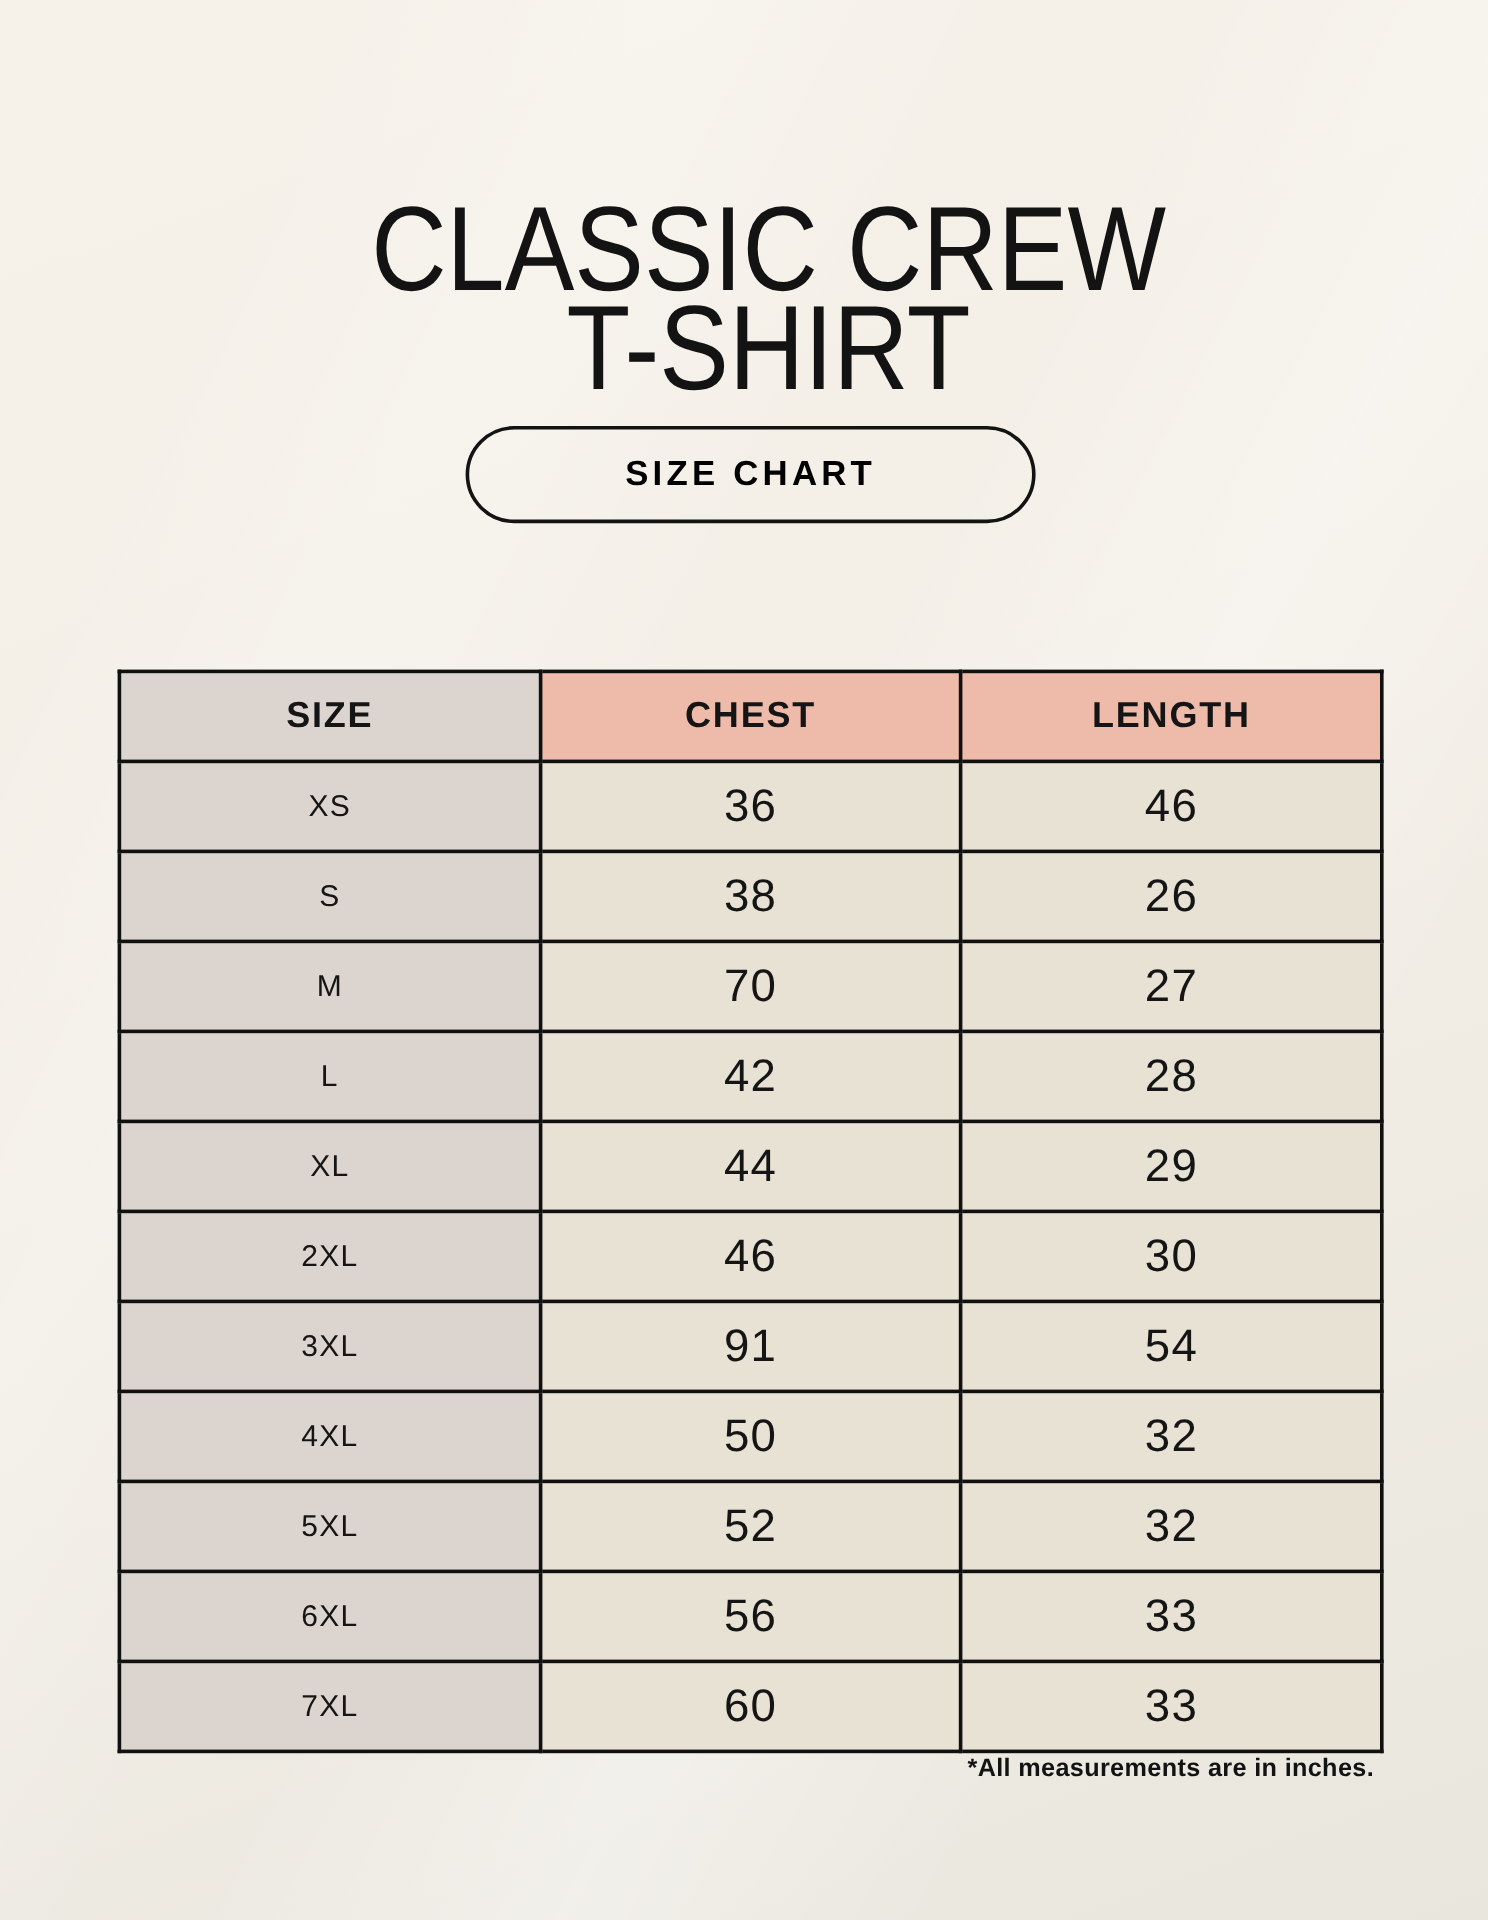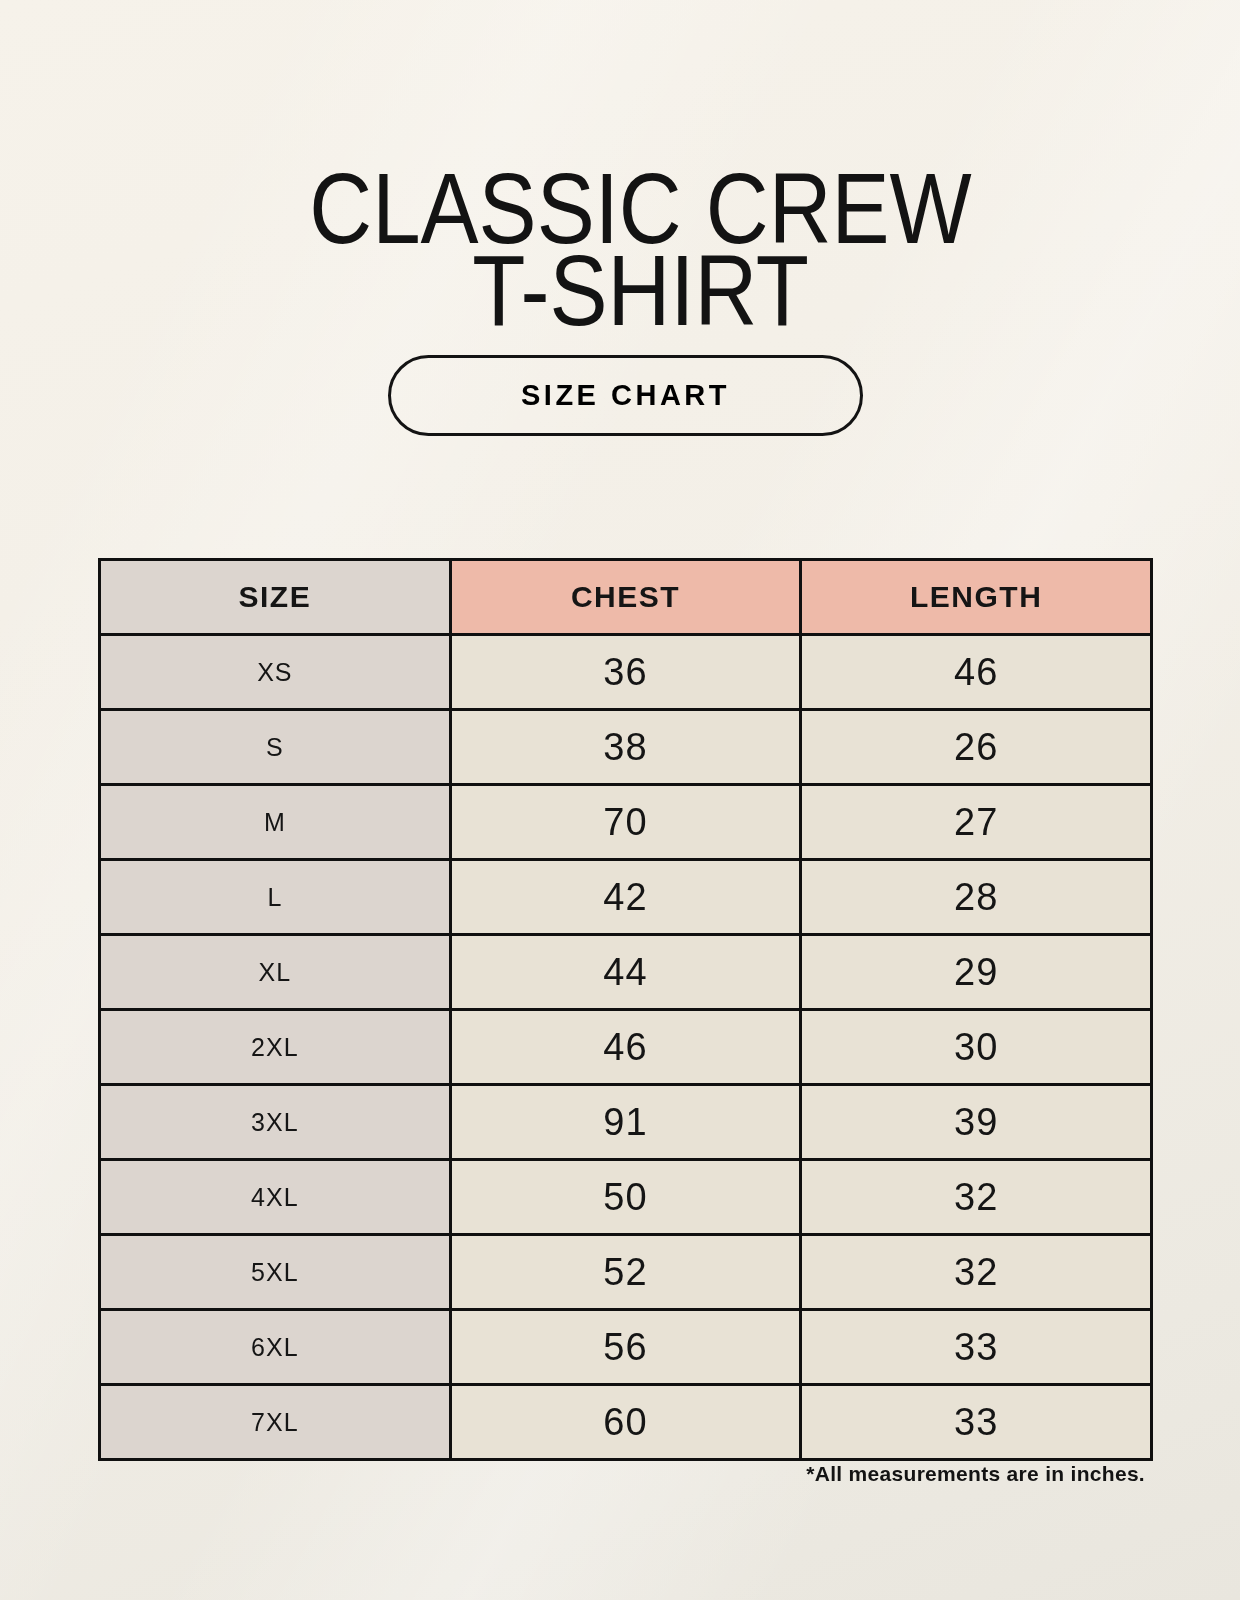--- a/index.html
+++ b/index.html
@@ -116,21 +116,21 @@
         <td class="num-cell">29</td>
       </tr>
       <tr>
         <td class="size-cell">2XL</td>
         <td class="num-cell">46</td>
         <td class="num-cell">30</td>
       </tr>
       <tr>
         <td class="size-cell">3XL</td>
         <td class="num-cell">91</td>
-        <td class="num-cell">39</td>
+        <td class="num-cell">54</td>
       </tr>
       <tr>
         <td class="size-cell">4XL</td>
         <td class="num-cell">50</td>
         <td class="num-cell">32</td>
       </tr>
       <tr>
         <td class="size-cell">5XL</td>
         <td class="num-cell">52</td>
         <td class="num-cell">32</td>

